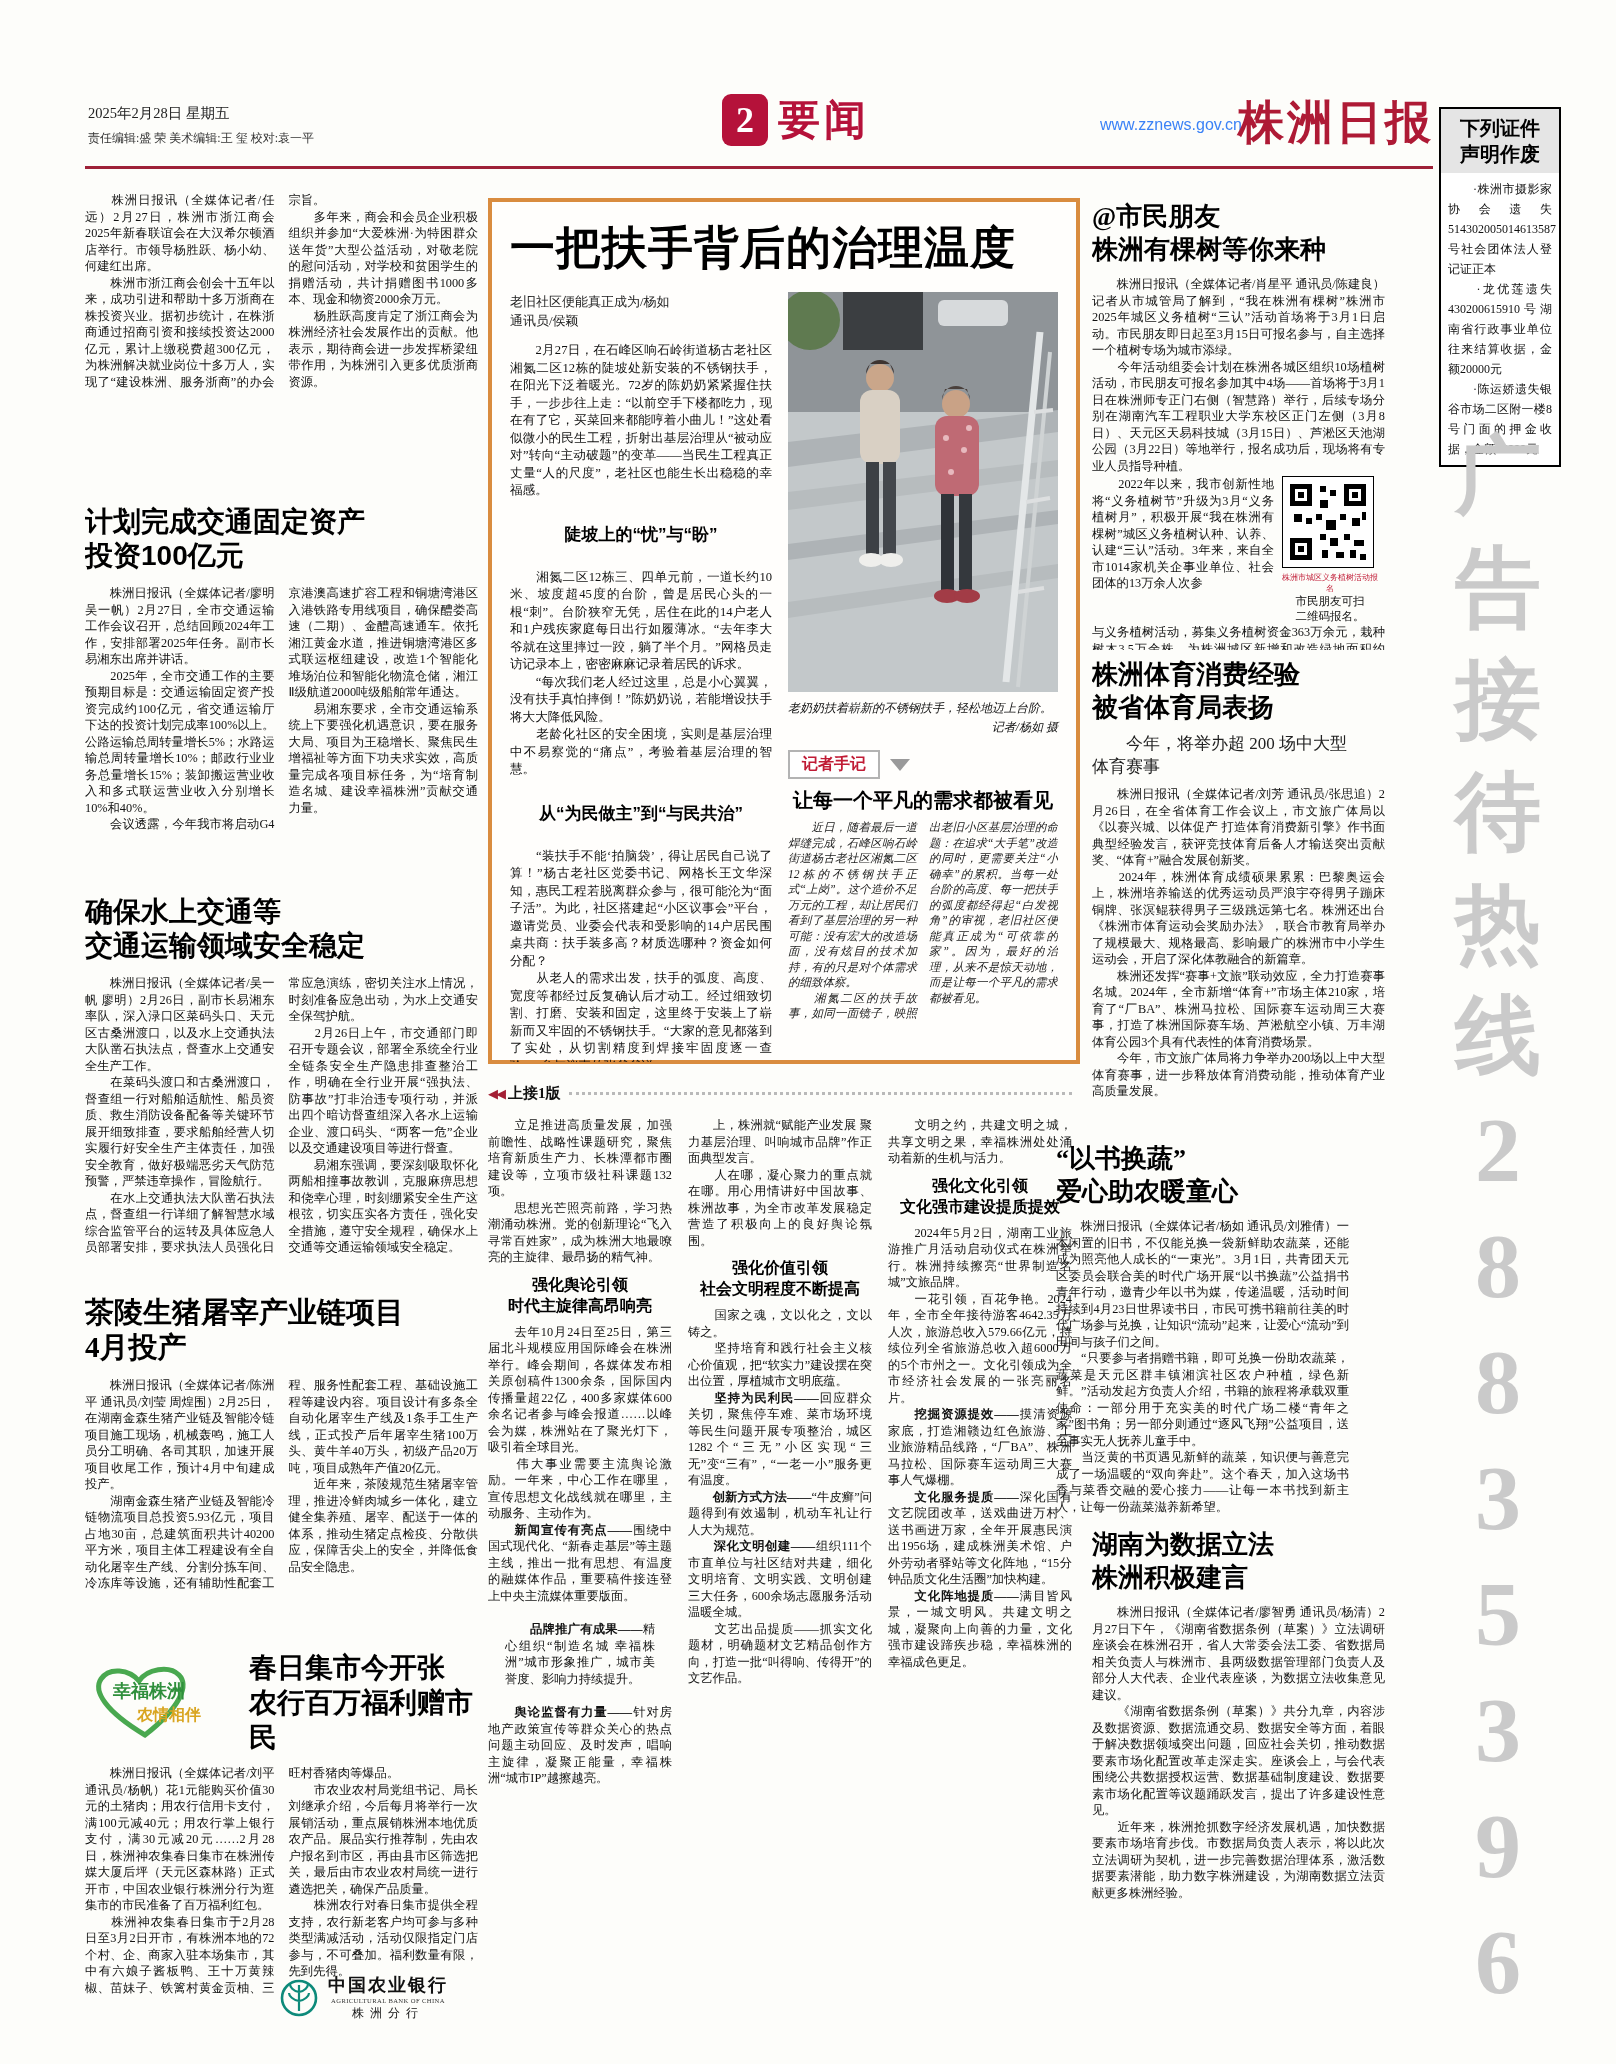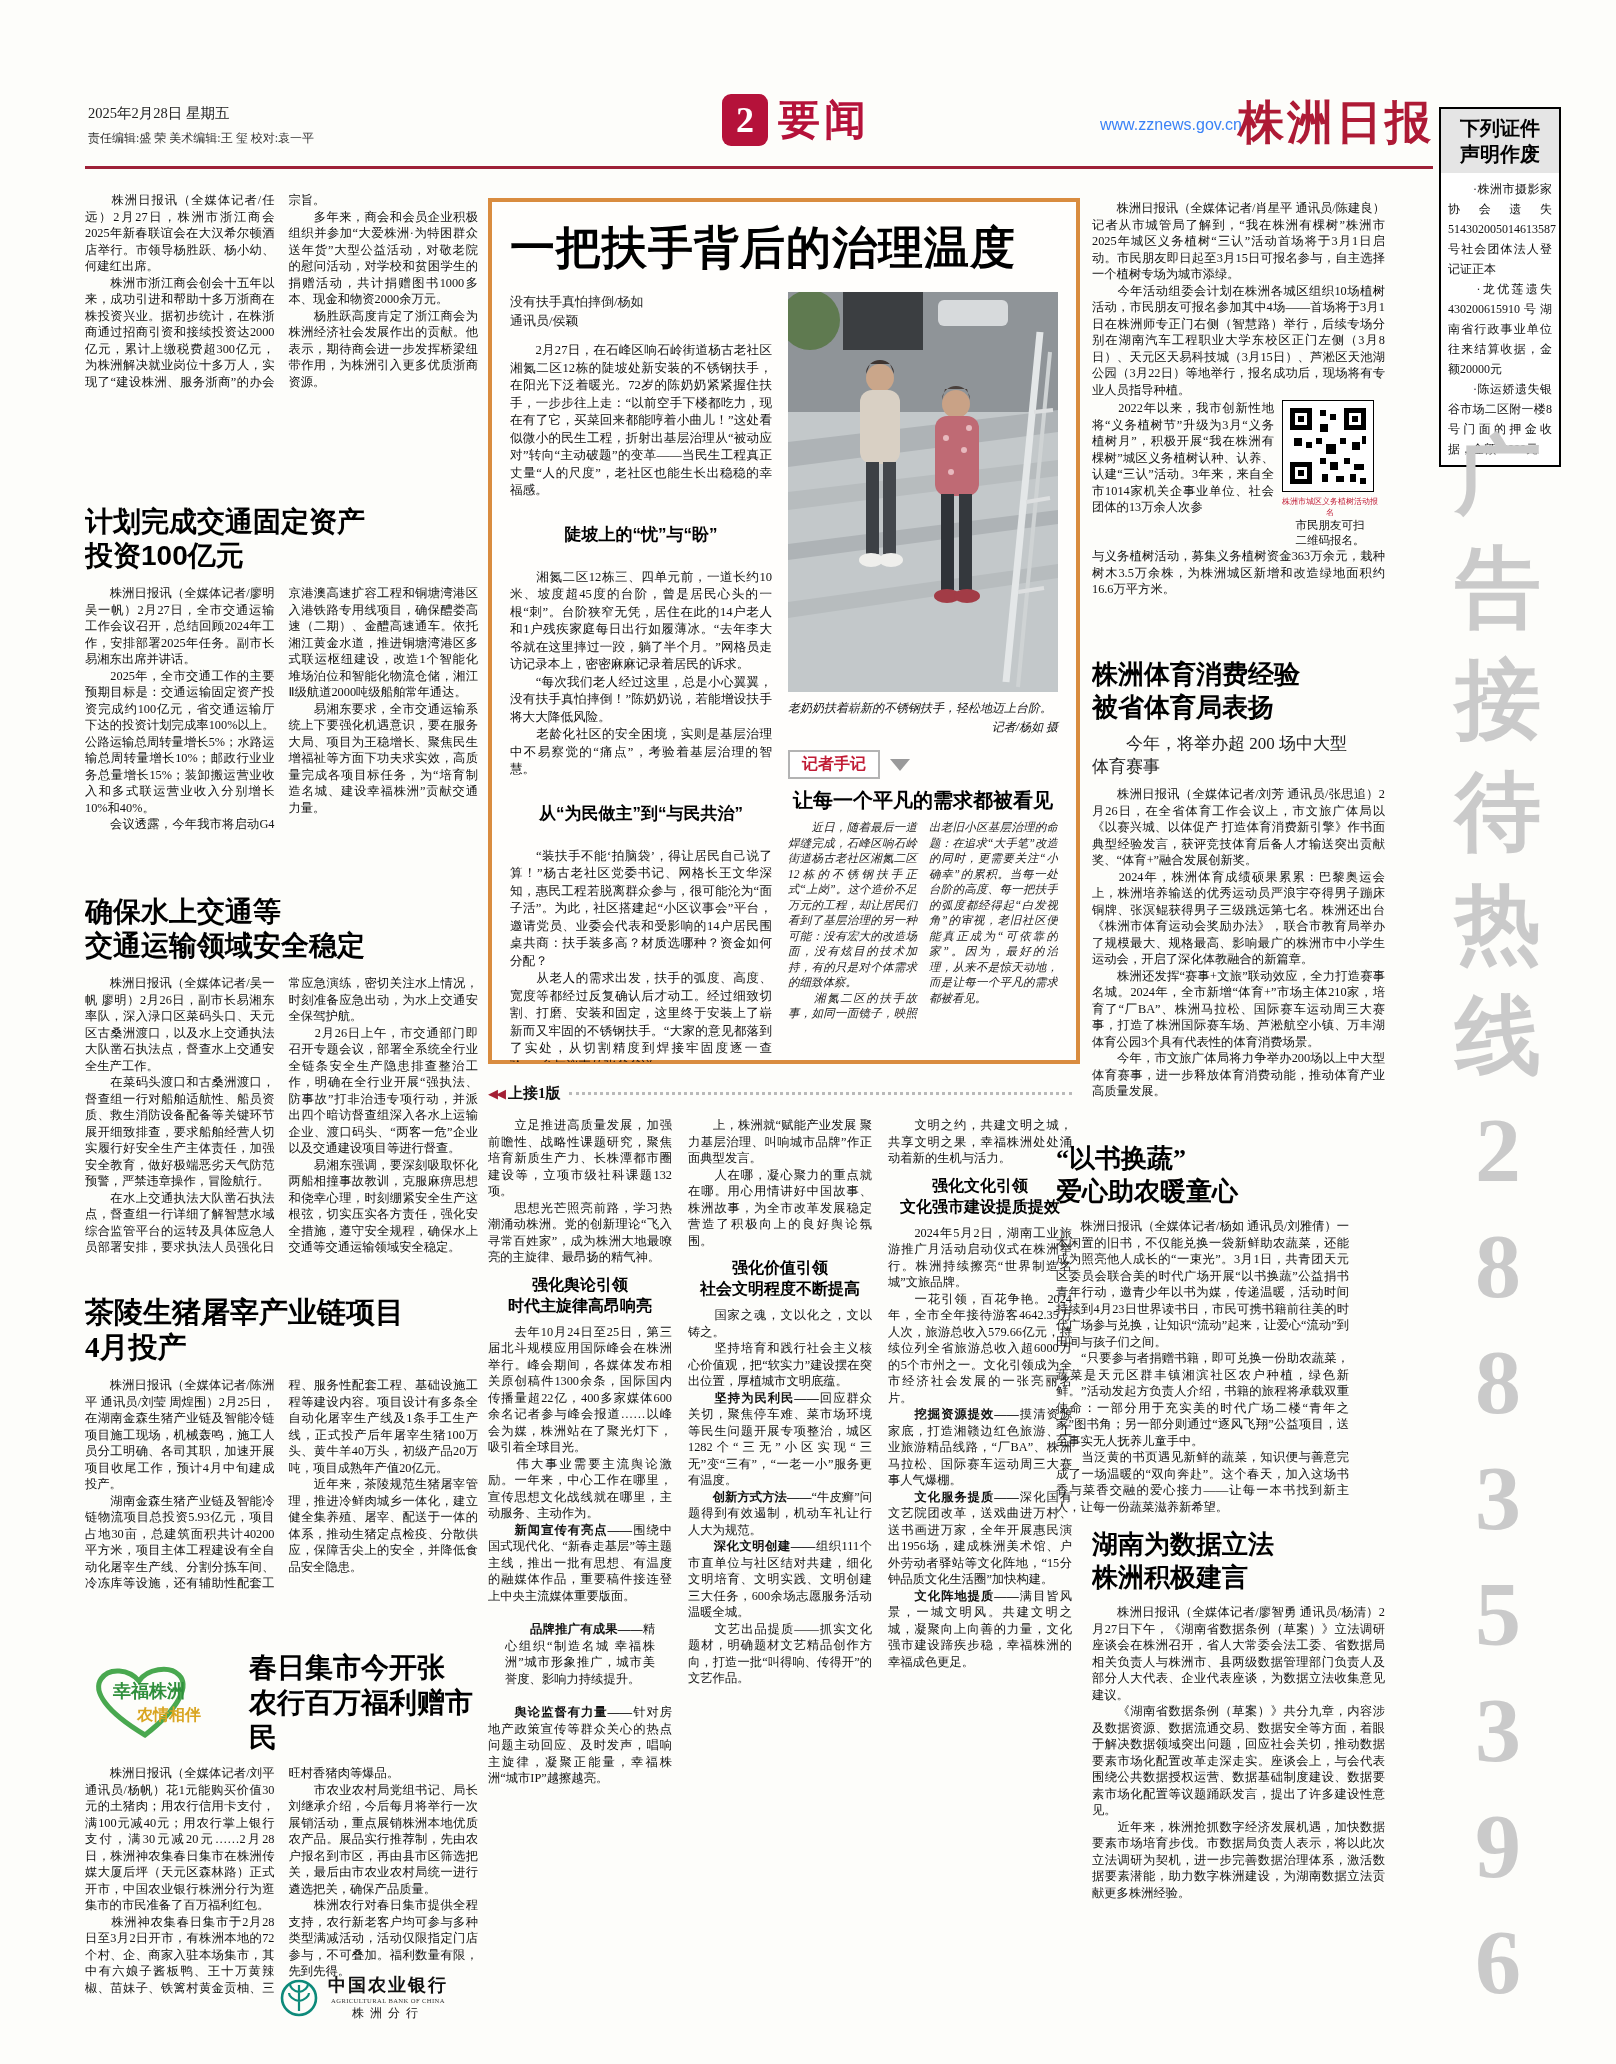--- a/index.html
+++ b/index.html
@@ -144,21 +144,21 @@
       </div>
     </div>
   </div>
 
   <div class="abs mainbox" style="left:488px;top:198px;width:584px;height:858px;padding:0;">
     <div style="padding:16px 18px 0 18px;">
       <h1 class="hl-sans mb-head" style="margin:0 0 14px 0;">一把扶手背后的治理温度</h1>
       <div style="display:flex;gap:16px;">
 
         <div style="width:262px;overflow:hidden;height:770px;">
-          <div class="mb-byline pre" style="margin-bottom:12px;">没有扶手真怕摔倒/杨如
+          <div class="mb-byline pre" style="margin-bottom:12px;">老旧社区便能真正成为/杨如
 通讯员/侯颖</div>
           <p class="mb-body" style="margin:0;">　　2月27日，在石峰区响石岭街道杨古老社区湘氮二区12栋的陡坡处新安装的不锈钢扶手，在阳光下泛着暖光。72岁的陈奶奶紧紧握住扶手，一步步往上走：“以前空手下楼都吃力，现在有了它，买菜回来都能哼着小曲儿！”这处看似微小的民生工程，折射出基层治理从“被动应对”转向“主动破题”的变革——当民生工程真正丈量“人的尺度”，老社区也能生长出稳稳的幸福感。</p>
           <h3 class="hl-sans mb-sub">陡坡上的“忧”与“盼”</h3>
           <p class="mb-body" style="margin:0;">　　湘氮二区12栋三、四单元前，一道长约10米、坡度超45度的台阶，曾是居民心头的一根“刺”。台阶狭窄无凭，居住在此的14户老人和1户残疾家庭每日出行如履薄冰。“去年李大爷就在这里摔过一跤，躺了半个月。”网格员走访记录本上，密密麻麻记录着居民的诉求。
 　　“每次我们老人经过这里，总是小心翼翼，没有扶手真怕摔倒！”陈奶奶说，若能增设扶手将大大降低风险。
 　　老龄化社区的安全困境，实则是基层治理中不易察觉的“痛点”，考验着基层治理的智慧。</p>
           <h3 class="hl-sans mb-sub">从“为民做主”到“与民共治”</h3>
           <p class="mb-body" style="margin:0;">　　“装扶手不能‘拍脑袋’，得让居民自己说了算！”杨古老社区党委书记、网格长王文华深知，惠民工程若脱离群众参与，很可能沦为“面子活”。为此，社区搭建起“小区议事会”平台，邀请党员、业委会代表和受影响的14户居民围桌共商：扶手装多高？材质选哪种？资金如何分配？
 　　从老人的需求出发，扶手的弧度、高度、宽度等都经过反复确认后才动工。经过细致切割、打磨、安装和固定，这里终于安装上了崭新而又牢固的不锈钢扶手。“大家的意见都落到了实处，从切割精度到焊接牢固度逐一查验。”参与议事的张爷爷说。
 　　“一把扶手‘扶’起的不仅是安全，更是居民对社区的信任。”王文华说，这种“参与式治理”模式，为老龄化社区破解“政府干、群众看”的困局提供了借鉴。</p>
@@ -251,20 +251,22 @@
         <p class="bt" style="margin:0;">　　2024年5月2日，湖南工业旅游推广月活动启动仪式在株洲举行。株洲持续擦亮“世界制造名城”文旅品牌。
 　　一花引领，百花争艳。2024年，全市全年接待游客4642.35万人次，旅游总收入579.66亿元，持续位列全省旅游总收入超6000万的5个市州之一。文化引领成为全市经济社会发展的一张亮丽名片。</p>
         <p class="bt" style="margin:0;"><span class="ld">　　挖掘资源提效——</span><span>摸清资源家底，打造湘赣边红色旅游、工业旅游精品线路，“厂BA”、株洲马拉松、国际赛车运动周三大赛事人气爆棚。</span></p>
         <p class="bt" style="margin:0;"><span class="ld">　　文化服务提质——</span><span>深化国有文艺院团改革，送戏曲进万村、送书画进万家，全年开展惠民演出1956场，建成株洲美术馆、户外劳动者驿站等文化阵地，“15分钟品质文化生活圈”加快构建。</span></p>
         <p class="bt" style="margin:0;"><span class="ld">　　文化阵地提质——</span><span>满目皆风景，一城文明风。共建文明之城，凝聚向上向善的力量，文化强市建设蹄疾步稳，幸福株洲的幸福成色更足。</span></p>
       </div>
     </div>
   </div>
 
   <div class="abs art" style="left:1092px;top:200px;width:293px;height:450px;">
+    <h2 class="hl-serif rh pre" style="margin:0 0 10px 0;">@市民朋友
+株洲有棵树等你来种</h2>
     <p class="bt" style="margin:0;">　　株洲日报讯（全媒体记者/肖星平 通讯员/陈建良）记者从市城管局了解到，“我在株洲有棵树”株洲市2025年城区义务植树“三认”活动首场将于3月1日启动。市民朋友即日起至3月15日可报名参与，自主选择一个植树专场为城市添绿。
 　　今年活动组委会计划在株洲各城区组织10场植树活动，市民朋友可报名参加其中4场——首场将于3月1日在株洲师专正门右侧（智慧路）举行，后续专场分别在湖南汽车工程职业大学东校区正门左侧（3月8日）、天元区天易科技城（3月15日）、芦淞区天池湖公园（3月22日）等地举行，报名成功后，现场将有专业人员指导种植。</p>
     <div style="display:flex;gap:8px;margin-top:2px;">
       <p class="bt" style="margin:0;width:182px;">　　2022年以来，我市创新性地将“义务植树节”升级为3月“义务植树月”，积极开展“我在株洲有棵树”城区义务植树认种、认养、认建“三认”活动。3年来，来自全市1014家机关企事业单位、社会团体的13万余人次参</p>
       <div style="width:96px;">
         <svg width="92" height="92" viewBox="0 0 92 92">
           <rect width="92" height="92" fill="#fff" stroke="#000" stroke-width="2"></rect>
           <rect x="8" y="8" width="22" height="22" fill="#000"></rect>
             <rect x="13" y="13" width="12" height="12" fill="#fff"></rect>
             <rect x="16" y="16" width="6" height="6" fill="#000"></rect>

